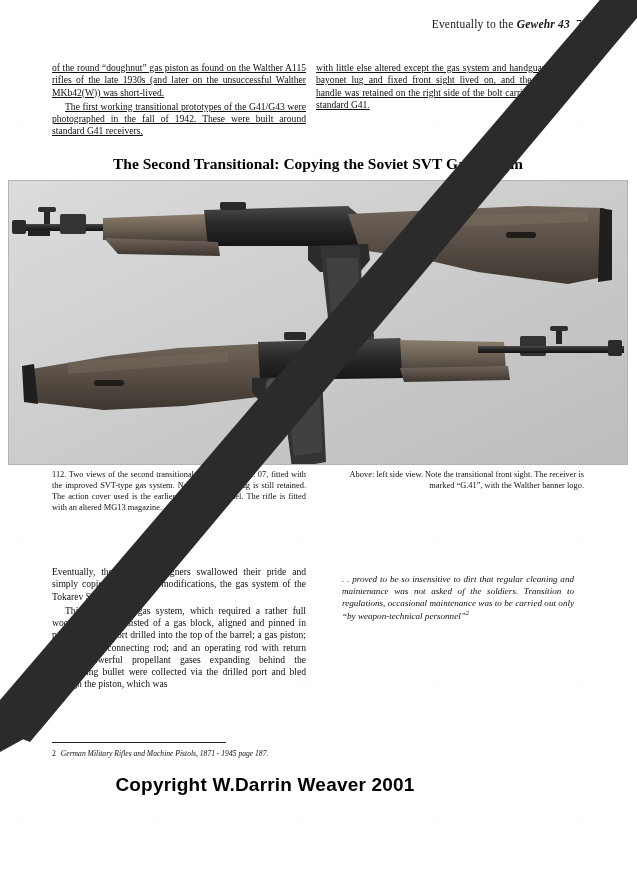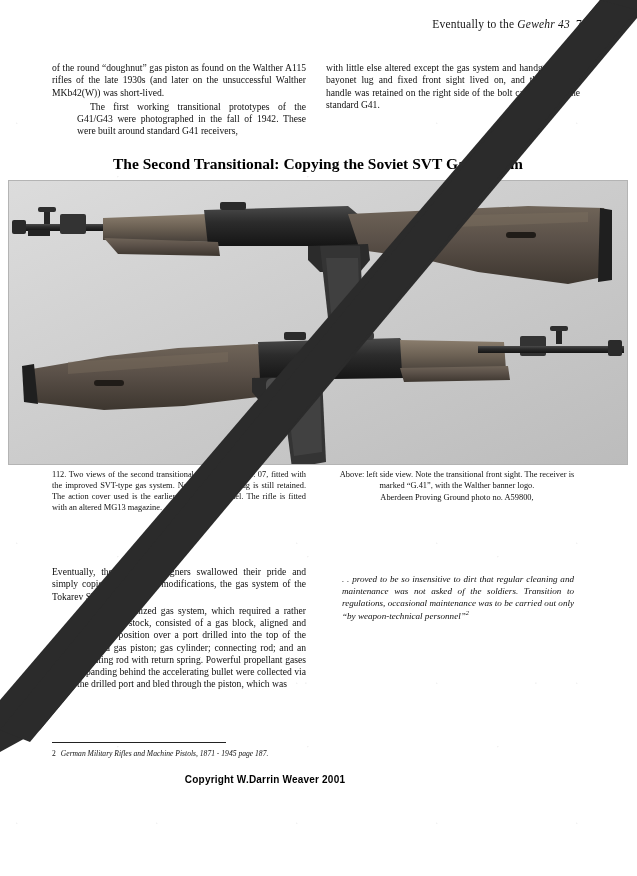--- a/index.html
+++ b/index.html
@@ -30,45 +30,45 @@
     left: 50px;
     top: 18px;
     width: 538px;
     text-align: right;
     font-size: 11.5px;
     letter-spacing: 0.2px;
     color: #151515;
   }
   .running-head .ital {
     font-style: italic;
-    font-weight: normal;
+    font-weight: bold;
   }
 
   
   .cols {
     position: absolute;
     left: 52px;
     top: 62px;
     width: 532px;
     display: flex;
-    gap: 20px;
+    gap: 10px;
+    text-decoration: underline;
   }
   .col {
     width: 254px;
     font-size: 9.6px;
     line-height: 1.28;
     text-align: justify;
     color: #0f0f0f;
   }
   .col p {
     margin: 0 0 2px 0;
   }
   .col p.indent {
     text-indent: 13px;
-    margin-left: 25px;
   }
 
   
   .section-head {
     position: absolute;
     left: 52px;
     top: 155px;
     width: 532px;
     text-align: center;
     font-size: 15.5px;
@@ -102,21 +102,21 @@
     display: flex;
     gap: 24px;
   }
   .cap-col {
     width: 254px;
     font-size: 8.4px;
     line-height: 1.3;
     color: #101010;
   }
   .cap-col.left { text-align: justify; }
-  .cap-col.right { text-align: center; }
+  .cap-col.right { text-align: right; }
   .cap-col p { margin: 0 0 1px 0; }
 
   
   .lower-cols {
     position: absolute;
     left: 52px;
     top: 566px;
     width: 532px;
     display: flex;
     gap: 24px;
@@ -153,21 +153,21 @@
   .footnote .fn-text { font-style: italic; }
 
   
   .copyright {
     position: absolute;
     left: 0;
     top: 774px;
     width: 530px;
     text-align: center;
     font-family: "Liberation Sans", sans-serif;
-    font-size: 10px;
+    font-size: 19px;
     font-weight: bold;
     color: #000;
     letter-spacing: 0.2px;
   }
 
   
   .diagonal {
     position: absolute;
     left: 0; top: 0;
     width: 637px; height: 876px;
@@ -306,21 +306,20 @@
       <rect x="0" y="0" width="620" height="285" fill="none" stroke="#b4b4b4" stroke-width="2"></rect>
     </svg>
   </div>
 
   <div class="caption-cols">
     <div class="cap-col left">
       <p>112. Two views of the second transitional G41/43 serial no. 07, fitted with the improved SVT-type gas system. Note the bayonet lug is still retained. The action cover used is the earlier G41 milled model. The rifle is fitted with an altered MG13 magazine.</p>
     </div>
     <div class="cap-col right">
       <p>Above: left side view. Note the transitional front sight. The receiver is marked “G.41”, with the Walther banner logo.</p>
-      <p>Aberdeen Proving Ground photo no. A59800,</p>
     </div>
   </div>
 
   <div class="lower-cols">
     <div class="col">
       <p>Eventually, the Walther designers swallowed their pride and simply copied, with minor modifications, the gas system of the Tokarev SVT40.</p>
       <p class="indent">This rationalized gas system, which required a rather full wooden stock, consisted of a gas block, aligned and pinned in position over a port drilled into the top of the barrel; a gas piston; gas cylinder; connecting rod; and an operating rod with return spring. Powerful propellant gases expanding behind the accelerating bullet were collected via the drilled port and bled through the piston, which was</p>
     </div>
     <div class="col">
       <div class="quote">

